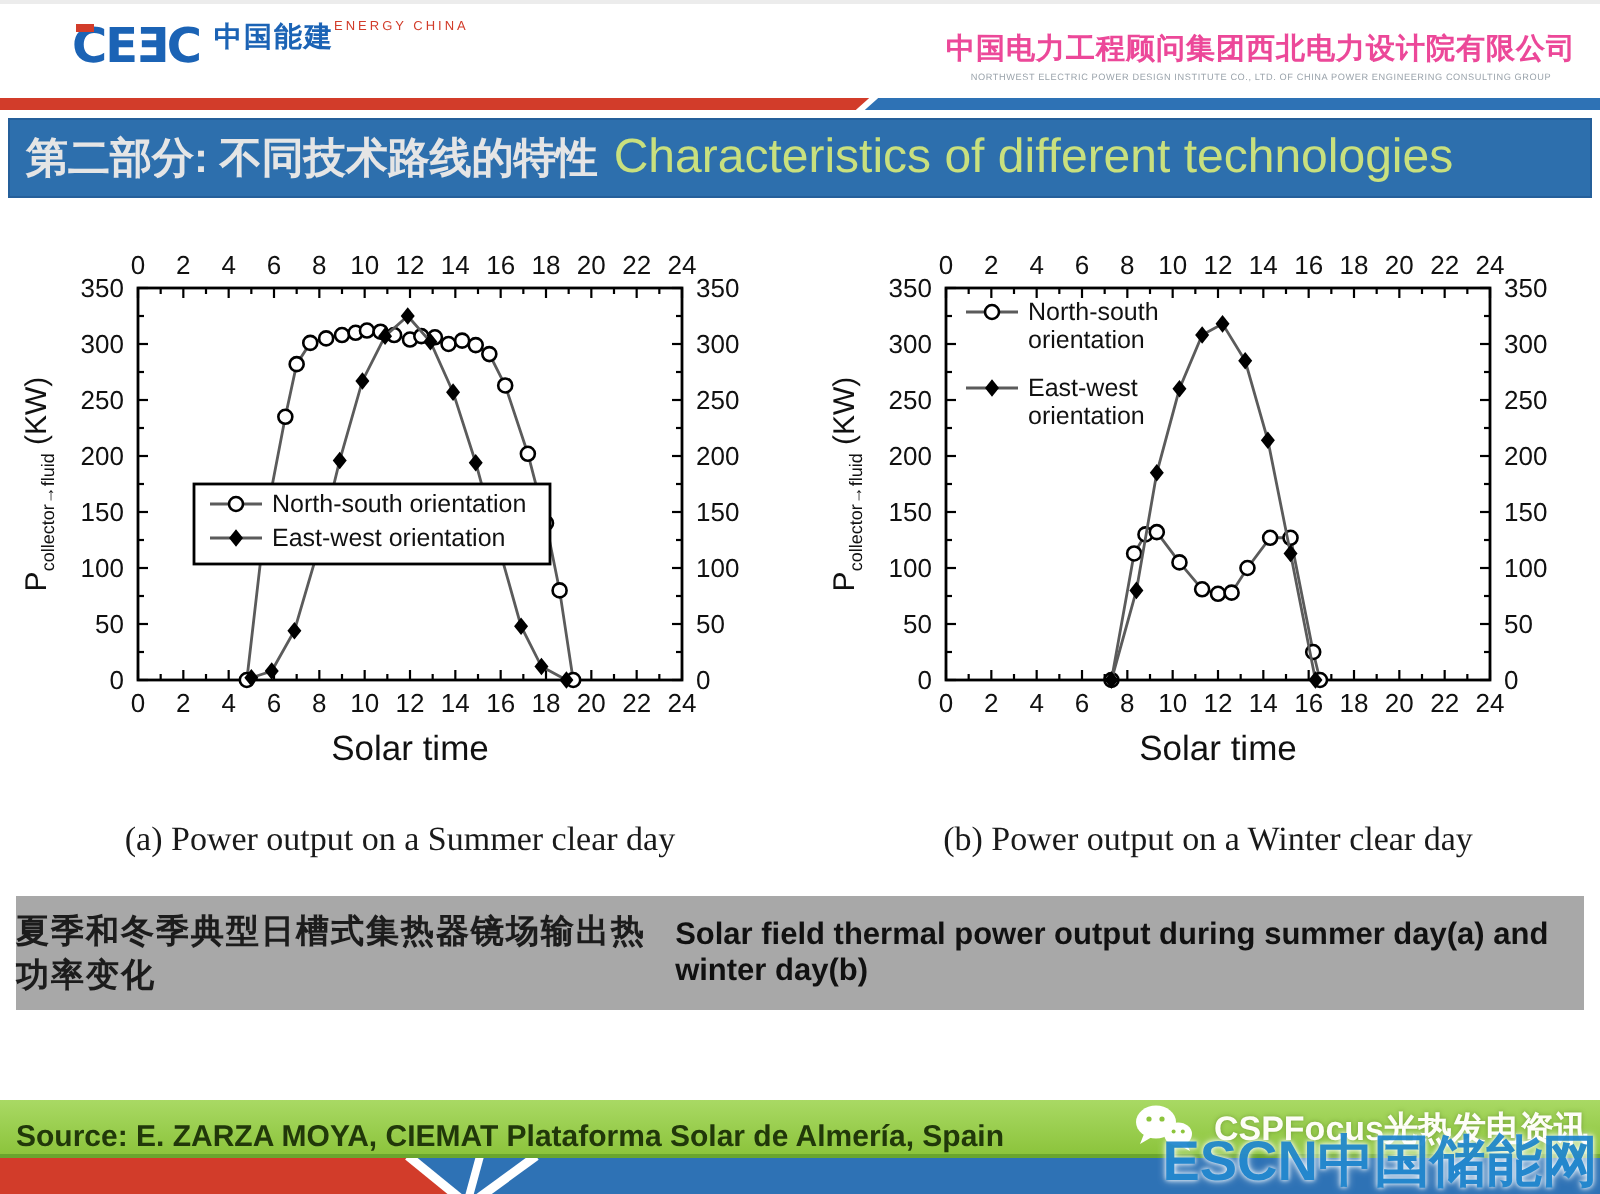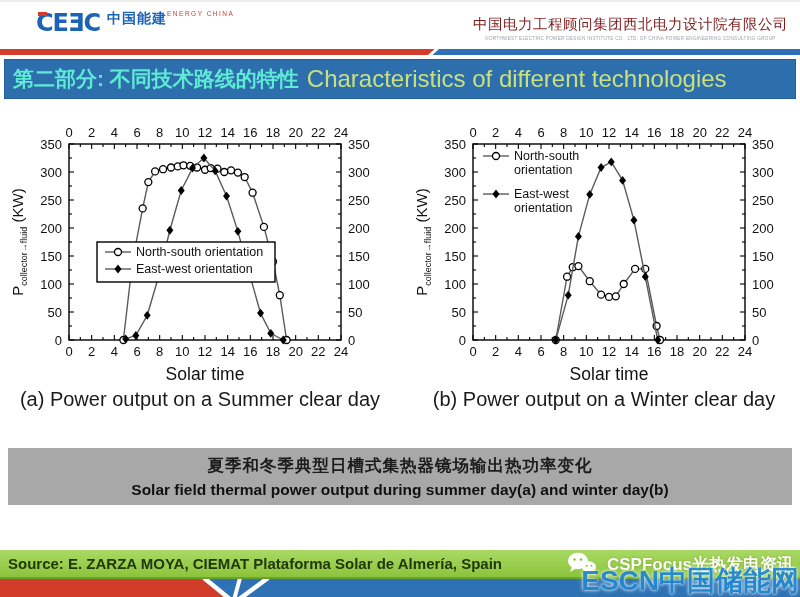--- a/index.html
+++ b/index.html
@@ -9,46 +9,46 @@
   
   .header{position:absolute;top:0;left:0;right:0;height:47px;background:#fff;}
   .logo{position:absolute;left:36px;top:9px;display:flex;align-items:flex-start;gap:7px;}
   .logo-mark{font-weight:bold;font-size:24px;color:#1b63b5;letter-spacing:-1px;
              font-family:"DejaVu Sans",sans-serif;position:relative;line-height:24px;}
   .logo-mark::after{content:"";position:absolute;left:2px;top:1px;width:9px;height:4px;background:#d23c2a;}
   .logo-txt{display:flex;flex-direction:row;line-height:1.05;}
   .logo-cn{font-size:14px;font-weight:bold;color:#1b63b5;letter-spacing:1px;}
   .logo-en{font-size:6.5px;color:#d23c2a;letter-spacing:1.5px;}
   .company{position:absolute;right:12px;top:13px;text-align:center;}
-  .company-cn{font-size:14.5px;font-weight:normal;color:#7f1d1d;letter-spacing:0.5px;}
+  .company-cn{font-size:14.5px;font-weight:bold;color:#ec4899;letter-spacing:0.5px;}
   .company-en{font-size:4.6px;color:#9aa3ab;margin-top:2px;letter-spacing:0.3px;}
 
   
   .divider{position:absolute;top:47px;left:0;width:800px;height:6px;}
   .title-bar{position:absolute;top:57px;left:4px;right:4px;height:38px;background:#2d6fad;
              border:1px solid #255f9a;display:flex;align-items:center;padding-left:8px;white-space:nowrap;}
-  .title-cn{font-size:21px;font-weight:bold;color:#5eead4;}
+  .title-cn{font-size:21px;font-weight:bold;color:#e5e5e5;}
   .title-en{font-size:24px;font-weight:500;color:#c9e07e;margin-left:8px;}
 
   
   .charts{position:absolute;top:112px;left:6px;right:2px;display:flex;justify-content:space-between;}
   .figure{display:flex;flex-direction:column;align-items:center;width:388px;}
   .chart-svg{width:382px;height:272px;display:block;}
-  .fig-caption{font-size:20px;color:#1a1a1a;margin-top:2px;font-family:Liberation Sans, sans-serif;}
+  .fig-caption{font-size:17px;color:#1a1a1a;margin-top:24px;font-family:Liberation Serif, serif;}
 
   
   .caption-box{position:absolute;top:446px;left:8px;right:8px;height:57px;background:#a8a8a8;
-               display:flex;flex-direction:column;align-items:center;justify-content:center;gap:4px;}
+               display:flex;flex-direction:row;align-items:center;justify-content:center;gap:4px;}
   .caption-cn{font-size:16.5px;font-weight:bold;color:#1c1c1c;letter-spacing:1px;}
   .caption-en{font-size:15.5px;font-weight:bold;color:#111;}
 
   
   .source-bar{position:absolute;top:548px;left:0;width:800px;height:29px;
               background:linear-gradient(#a9d964,#8cc43c);border-bottom:2px solid #69a52e;
-              display:flex;align-items:center;box-sizing:border-box;}
+              display:flex;align-items:flex-end;box-sizing:border-box;}
   .source-text{font-size:15px;font-weight:bold;color:#21380a;padding-left:8px;}
   .brand{position:absolute;top:549px;right:6px;display:flex;align-items:center;gap:10px;z-index:3;}
   .brand-text{font-size:17px;font-weight:bold;color:#fdfdf6;text-shadow:0 0 2px rgba(90,130,40,.6);}
   .bottom-bar{position:absolute;top:577px;left:0;width:800px;height:20px;}
   .watermark{position:absolute;top:560px;right:1px;font-size:28px;font-weight:bold;color:#2489cf;
              white-space:nowrap;z-index:4;letter-spacing:0px;
              text-shadow:0 0 2px #fff,0 0 4px rgba(255,255,255,.8);opacity:.95;}
 </style>
 </head>
 <body>

